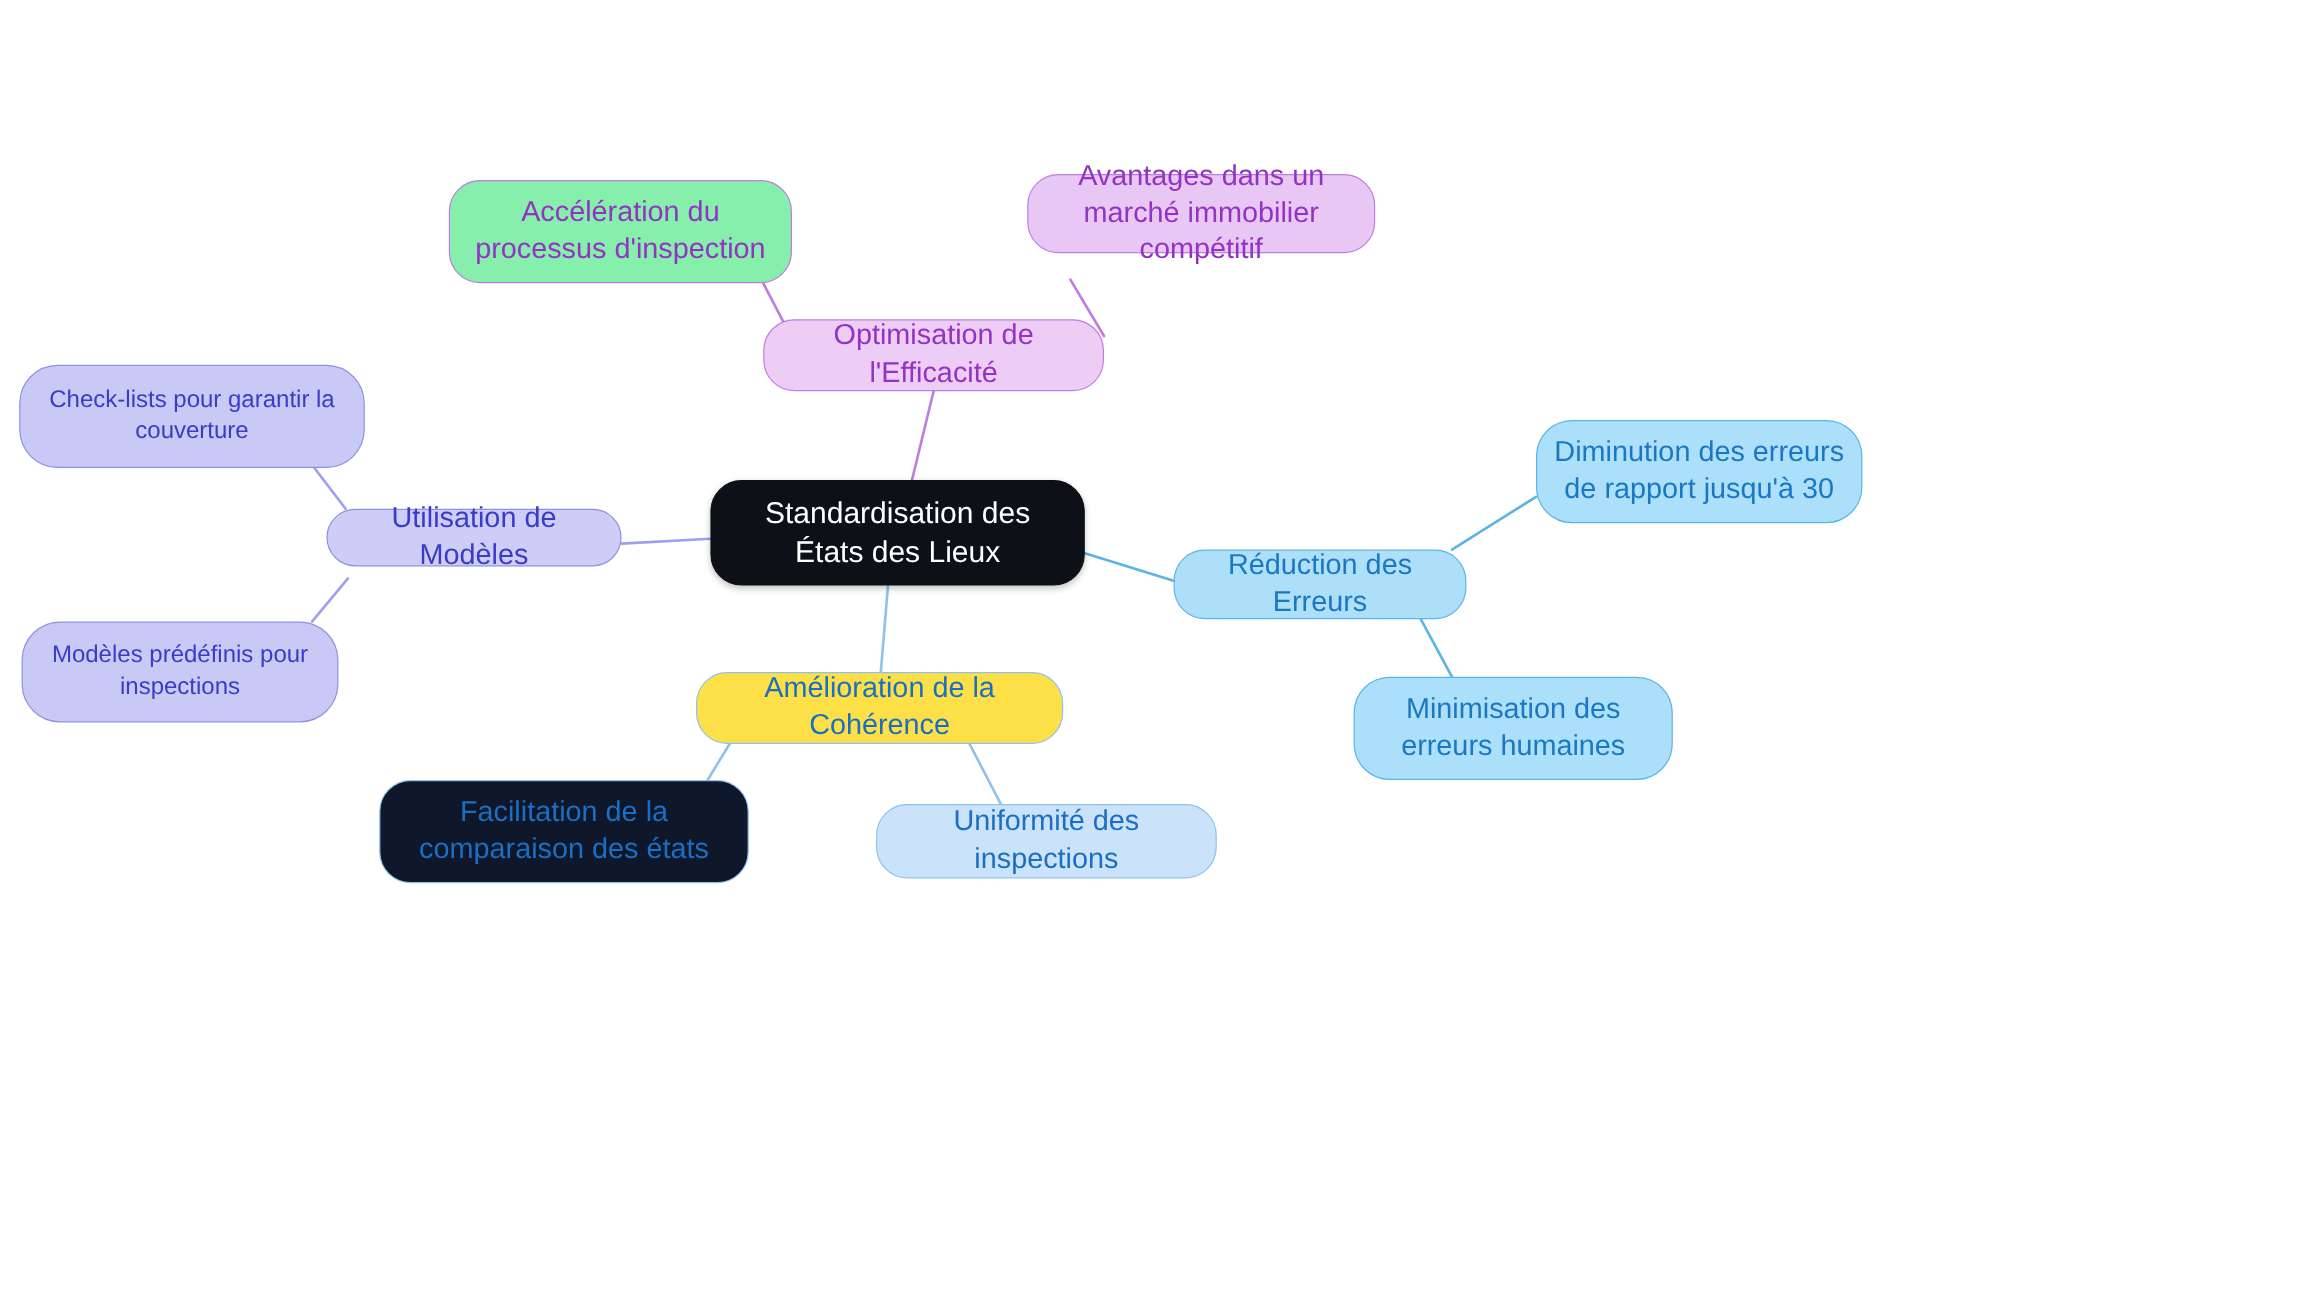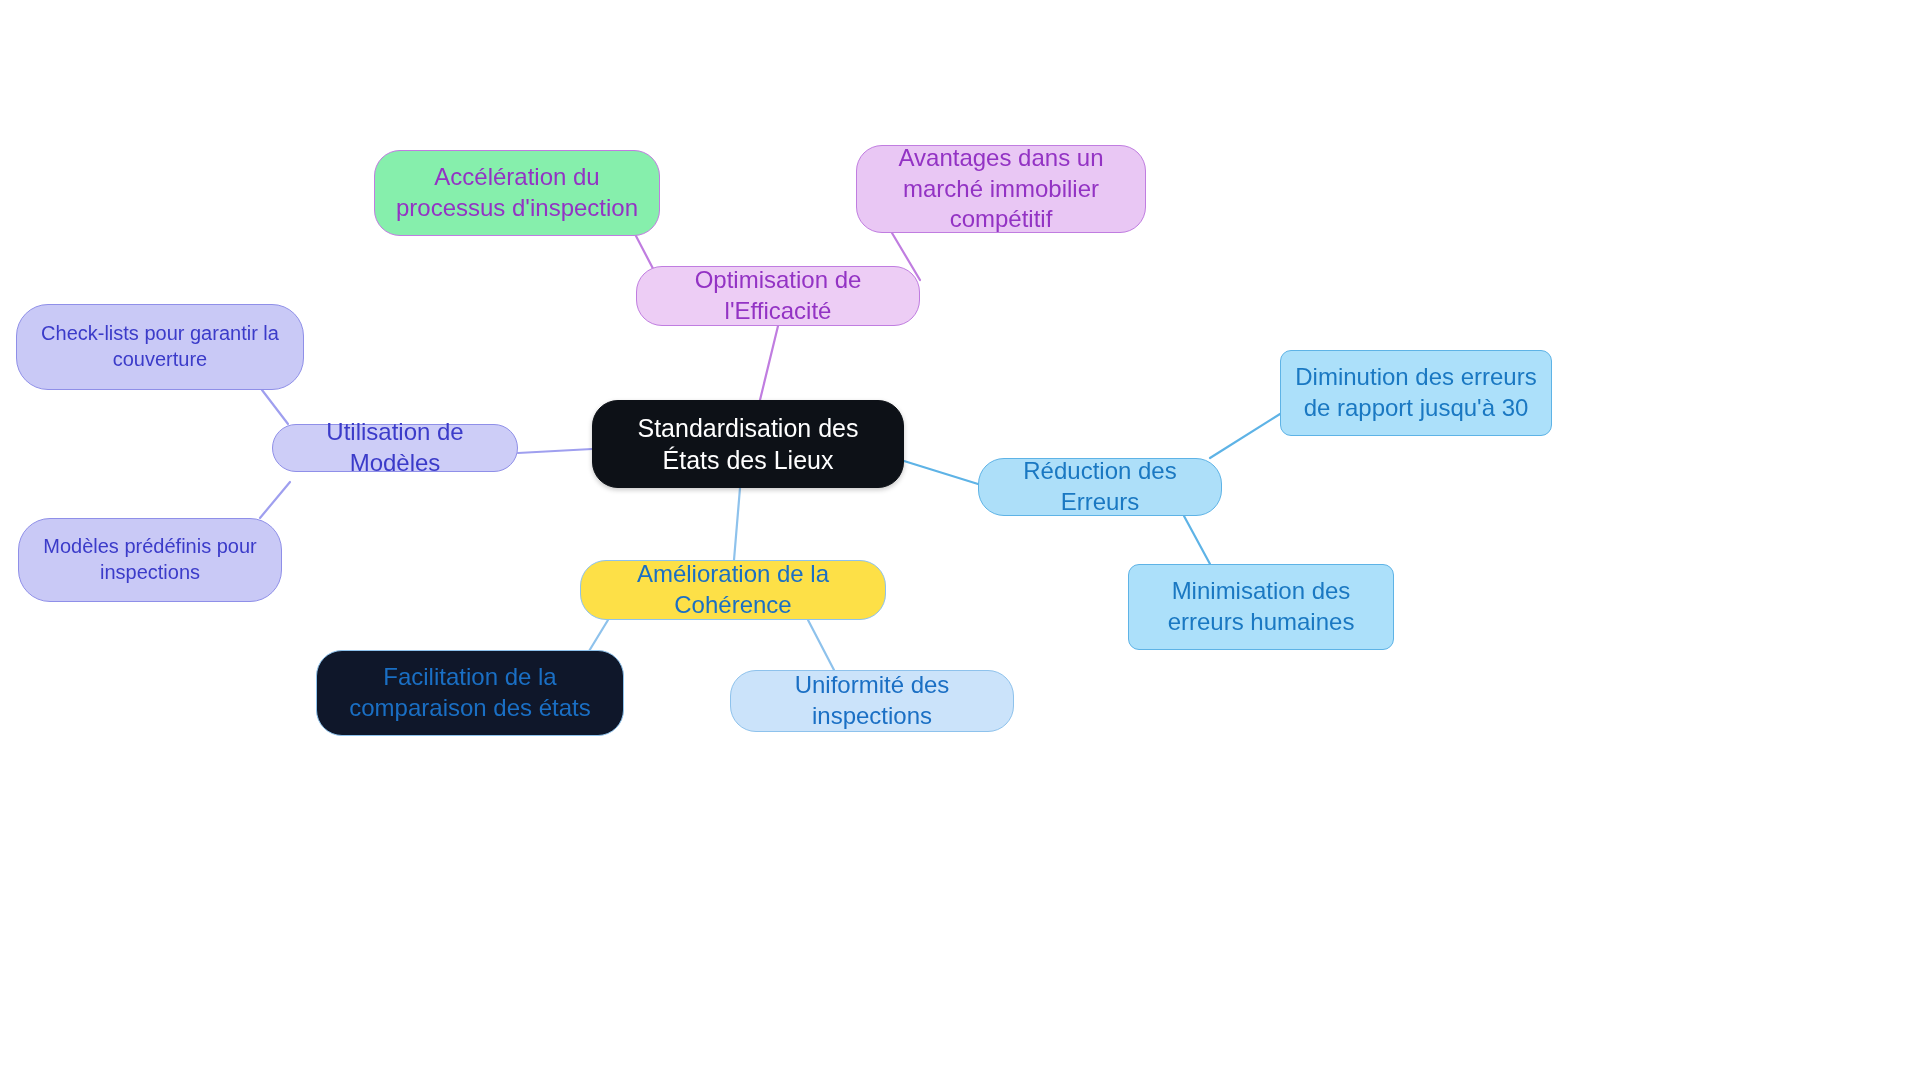--- a/index.html
+++ b/index.html
@@ -90,21 +90,21 @@
     border: 1.6px solid #5eb3e6;
     color: #1a78c2;
     font-size: 24px;
     border-radius: 26px;
   }
   .node.blue-leaf {
     background: #ace0fa;
     border: 1.6px solid #5eb3e6;
     color: #1a78c2;
     font-size: 24px;
-    border-radius: 11px;
+    border-radius: 30px;
   }
 
   
   .node.lightblue-branch {
     background: #cbe3fa;
     border: 1.6px solid #8ec2ec;
     color: #1a6fc4;
     font-size: 24px;
     border-radius: 26px;
   }
@@ -137,21 +137,21 @@
   <div id="nodes">
       <div class="node root" style="left: 592px; top: 400px; width: 312px; height: 88px; background: rgb(13, 17, 23); color: rgb(255, 255, 255);">
         <span class="node-label">Standardisation des États des Lieux</span>
       </div>
       <div class="node purple-branch" style="left: 636px; top: 266px; width: 284px; height: 60px; background: rgb(237, 205, 245); border-color: rgb(192, 125, 224); color: rgb(147, 51, 196);">
         <span class="node-label">Optimisation de l'Efficacité</span>
       </div>
       <div class="node purple-leaf" style="left: 374px; top: 150px; width: 286px; height: 86px; background: #86efac; border-color: rgb(192, 125, 224); color: rgb(147, 51, 196);">
         <span class="node-label">Accélération du processus d'inspection</span>
       </div>
-      <div class="node purple-leaf" style="left: 856px; top: 145px; width: 290px; height: 88px; background: rgb(233, 199, 244); border-color: rgb(192, 125, 224); color: rgb(147, 51, 196);">
+      <div class="node purple-leaf" style="left: 856px; top: 145px; width: 290px; height: 66px; background: rgb(233, 199, 244); border-color: rgb(192, 125, 224); color: rgb(147, 51, 196);">
         <span class="node-label">Avantages dans un marché immobilier compétitif</span>
       </div>
       <div class="node lavender-branch" style="left: 272px; top: 424px; width: 246px; height: 48px; background: rgb(205, 205, 247); border-color: rgb(143, 143, 232); color: rgb(59, 59, 201);">
         <span class="node-label">Utilisation de Modèles</span>
       </div>
       <div class="node lavender-leaf" style="left: 16px; top: 304px; width: 288px; height: 86px; background: rgb(201, 201, 246); border-color: rgb(143, 143, 232); color: rgb(59, 59, 201);">
         <span class="node-label">Check-lists pour garantir la couverture</span>
       </div>
       <div class="node lavender-leaf" style="left: 18px; top: 518px; width: 264px; height: 84px; background: rgb(201, 201, 246); border-color: rgb(143, 143, 232); color: rgb(59, 59, 201);">
         <span class="node-label">Modèles prédéfinis pour inspections</span>

